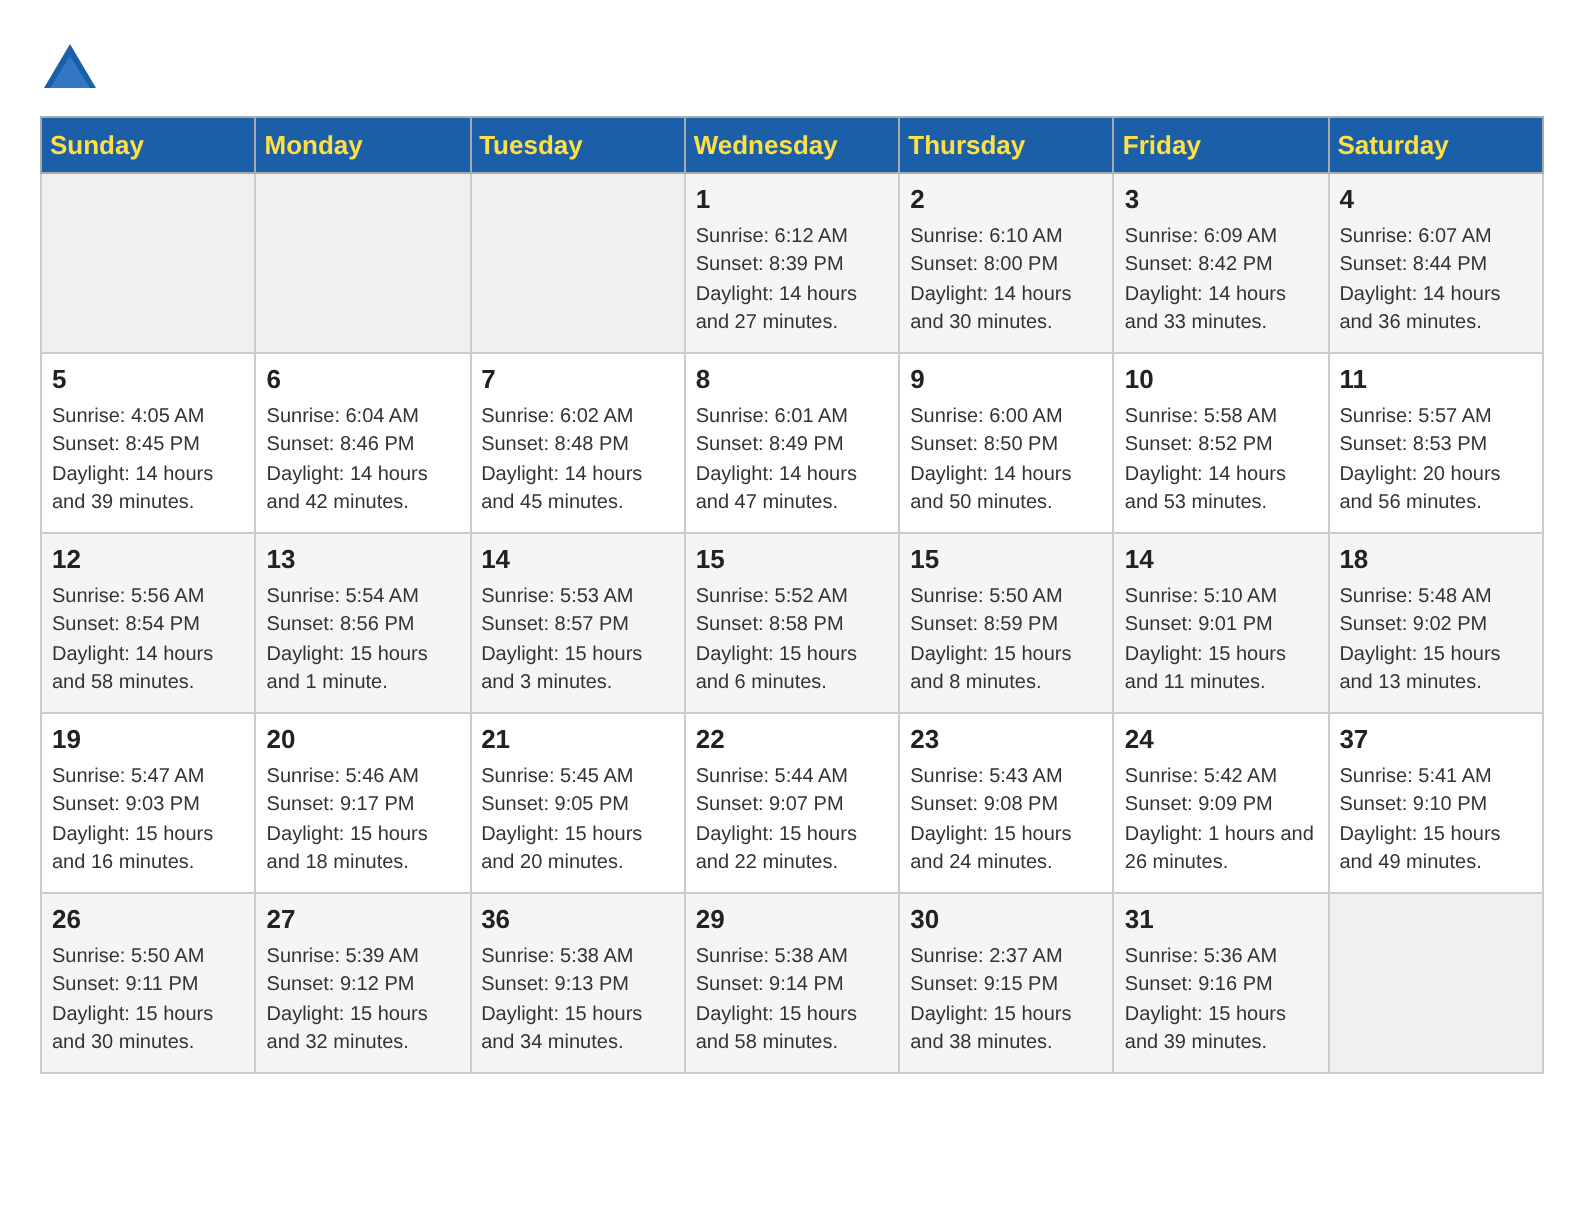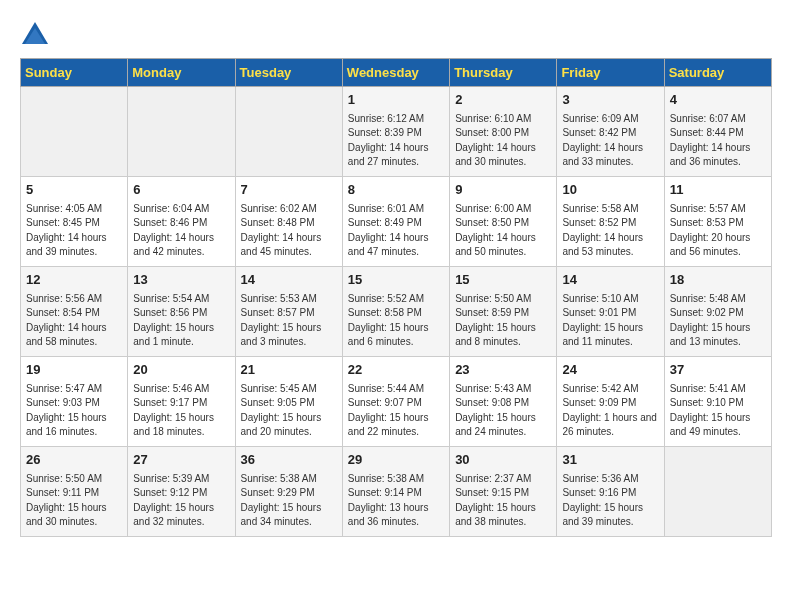--- a/index.html
+++ b/index.html
@@ -293,28 +293,28 @@
         </td>
         <td>
           <span class="day-num">27</span>
           <div class="day-info">Sunrise: 5:39 AM</div>
           <div class="day-info">Sunset: 9:12 PM</div>
           <div class="day-info">Daylight: 15 hours and 32 minutes.</div>
         </td>
         <td>
           <span class="day-num">36</span>
           <div class="day-info">Sunrise: 5:38 AM</div>
-          <div class="day-info">Sunset: 9:29 PM</div>
+          <div class="day-info">Sunset: 9:13 PM</div>
           <div class="day-info">Daylight: 15 hours and 34 minutes.</div>
         </td>
         <td>
           <span class="day-num">29</span>
           <div class="day-info">Sunrise: 5:38 AM</div>
           <div class="day-info">Sunset: 9:14 PM</div>
-          <div class="day-info">Daylight: 13 hours and 36 minutes.</div>
+          <div class="day-info">Daylight: 15 hours and 58 minutes.</div>
         </td>
         <td>
           <span class="day-num">30</span>
           <div class="day-info">Sunrise: 2:37 AM</div>
           <div class="day-info">Sunset: 9:15 PM</div>
           <div class="day-info">Daylight: 15 hours and 38 minutes.</div>
         </td>
         <td>
           <span class="day-num">31</span>
           <div class="day-info">Sunrise: 5:36 AM</div>

